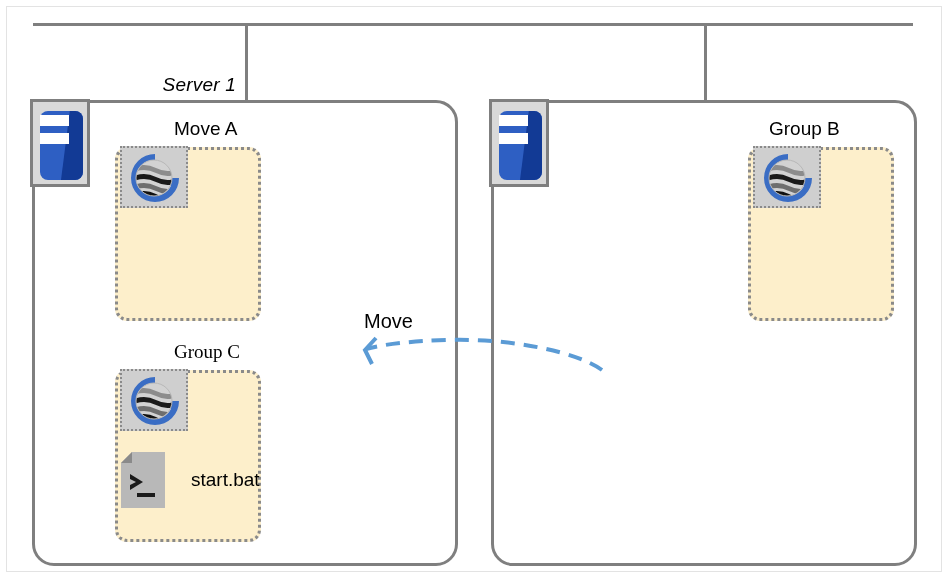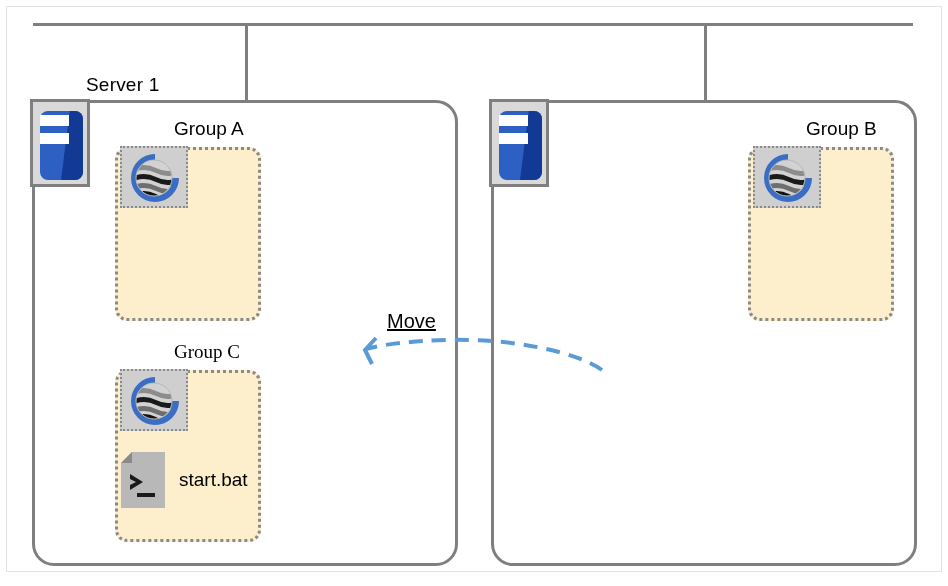--- a/index.html
+++ b/index.html
@@ -44,21 +44,22 @@
     height: 74px;
     background: #7f7f7f;
   }
   
   .server-label {
     position: absolute;
     font-size: 19px;
     color: #000000;
     letter-spacing: 0.2px;
     white-space: nowrap;
-    text-align: left;
+    text-align: right;
+    font-style: italic;
   }
   
   .server-box {
     position: absolute;
     border: 3px solid #7f7f7f;
     border-radius: 22px;
     box-sizing: border-box;
     background: #ffffff;
   }
   
@@ -140,21 +141,21 @@
   }
   .bat-icon {
     width: 44px;
     height: 56px;
     position: relative;
     flex: 0 0 auto;
   }
   .bat-label {
     font-size: 19px;
     color: #000000;
-    margin-left: 14px;
+    margin-left: 26px;
     white-space: nowrap;
   }
   
   .move-label {
     position: absolute;
     font-size: 20px;
     color: #000000;
     white-space: nowrap;
   }
   .move-arrow {
@@ -183,21 +184,21 @@
   <div class="server-box" style="left:32px; top:100px; width:426px; height:466px;"></div>
 
   <div class="server-icon-tile" style="left:30px; top:99px;">
     <div class="server-icon-inner">
       <div class="server-icon-shade"></div>
     </div>
     <div class="server-icon-bar b1"></div>
     <div class="server-icon-bar b2"></div>
   </div>
 
-  <div class="group-label" style="left:174px; top:118px;">Group A</div>
+  <div class="group-label" style="left:174px; top:118px;">Move A</div>
 
   <div class="group-box" style="left:115px; top:147px; width:146px; height:174px;"></div>
 
   <div class="globe-tile" style="left:120px; top:146px;">
     <svg class="globe-svg" viewBox="0 0 58 56">
       <defs>
         <clipPath id="sphA">
             <circle cx="28" cy="28" r="18"></circle>
           </clipPath>
       </defs>
@@ -253,21 +254,21 @@
   <div class="server-box" style="left:491px; top:100px; width:426px; height:466px;"></div>
 
   <div class="server-icon-tile" style="left:489px; top:99px;">
     <div class="server-icon-inner">
       <div class="server-icon-shade"></div>
     </div>
     <div class="server-icon-bar b1"></div>
     <div class="server-icon-bar b2"></div>
   </div>
 
-  <div class="group-label" style="left:806px; top:118px;">Group B</div>
+  <div class="group-label" style="left:769px; top:118px;">Group B</div>
 
   <div class="group-box" style="left:748px; top:147px; width:146px; height:174px;"></div>
 
   <div class="globe-tile" style="left:753px; top:146px;">
     <svg class="globe-svg" viewBox="0 0 58 56">
       <defs>
         <clipPath id="sphB">
             <circle cx="28" cy="28" r="18"></circle>
           </clipPath>
       </defs>
@@ -277,20 +278,20 @@
       <g clip-path="url(#sphB)">
         <path d="M6 18 Q18 12 30 18 Q42 24 52 18 L52 23 Q42 29 30 23 Q18 17 6 23 Z" fill="#8c8c8c"></path>
         <path d="M6 27 Q18 21 30 27 Q42 33 52 27 L52 32 Q42 38 30 32 Q18 26 6 32 Z" fill="#1a1a1a"></path>
         <path d="M6 36 Q18 30 30 36 Q42 42 52 36 L52 41 Q42 47 30 41 Q18 35 6 41 Z" fill="#6e6e6e"></path>
         <path d="M6 44 Q18 38 30 44 Q42 50 52 44 L52 56 L6 56 Z" fill="#111111"></path>
       </g>
       <circle cx="28" cy="28" r="18" fill="none" stroke="#b8b8b8" stroke-width="1"></circle>
     </svg>
   </div>
 
-  <div class="move-label" style="left:387px; top:310px;text-decoration:underline;">Move</div>
+  <div class="move-label" style="left:364px; top:310px;">Move</div>
 
   <svg class="move-arrow" viewBox="0 0 260 50">
     <path d="M250 40 C225 22, 160 8, 95 10 C60 11, 32 14, 14 19" fill="none" stroke="#5B9BD5" stroke-width="4" stroke-dasharray="14 9" stroke-linecap="butt"></path>
     <path d="M24 8 L13 20 L20 34" fill="none" stroke="#5B9BD5" stroke-width="4" stroke-linecap="butt" stroke-linejoin="miter"></path>
   </svg>
 
 </div>
 
 </body></html>

